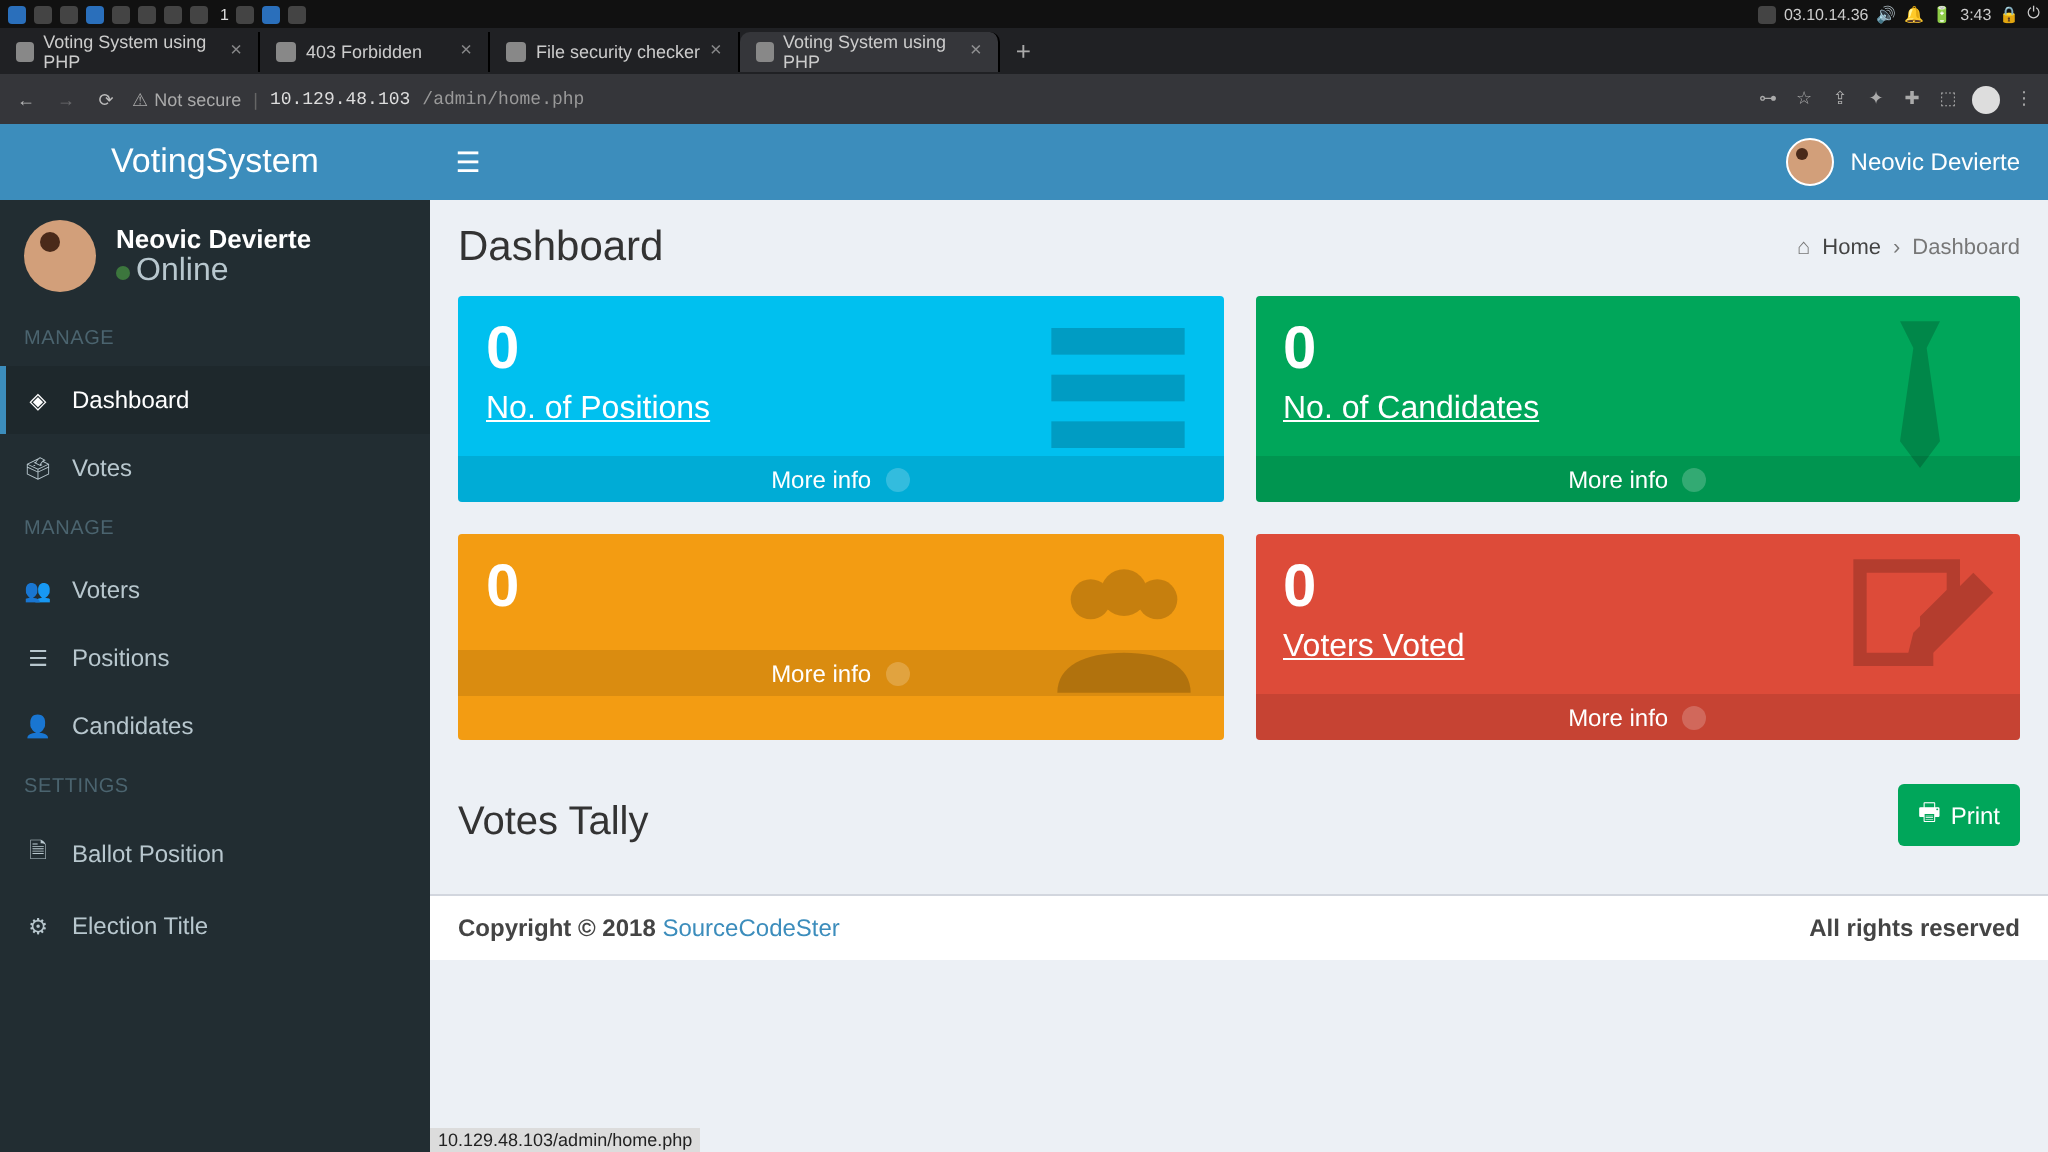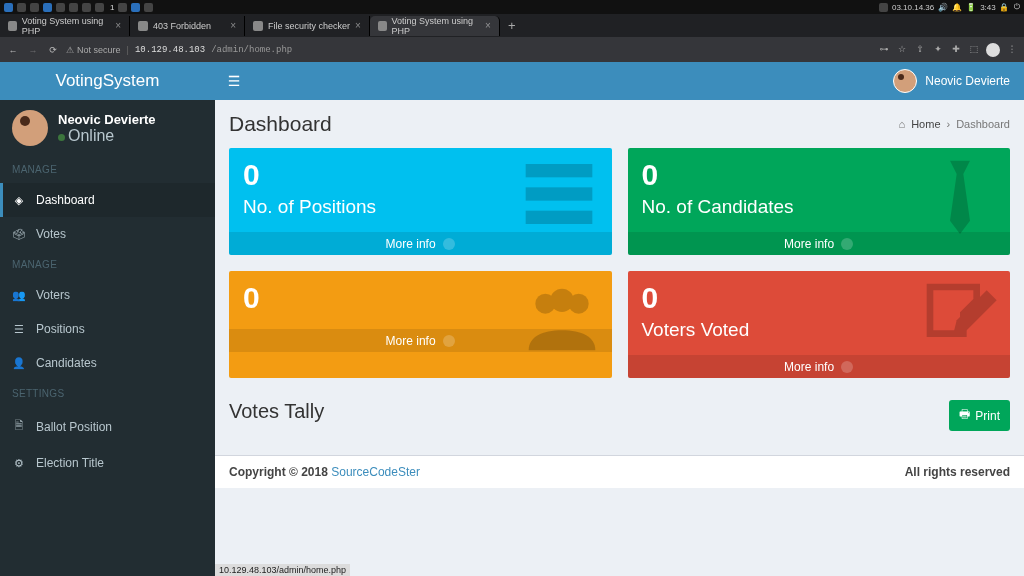--- a/index.html
+++ b/index.html
@@ -55,30 +55,30 @@
 .content { flex:1; overflow:auto; padding:12px 14px 0 14px; position:relative; }
 .content-header { display:flex; justify-content:space-between; align-items:center; margin-bottom:12px; }
 .content-header h1 { font-size:21px; font-weight:500; color:#333; }
 .breadcrumb { font-size:11px; color:#777; display:flex; gap:6px; align-items:center; }
 .breadcrumb a { color:#444; text-decoration:none; }
 
 .boxes { display:grid; grid-template-columns:1fr 1fr; gap:16px; }
 .small-box { border-radius:2px; color:#fff; position:relative; overflow:hidden; }
 .small-box .inner { padding:10px 14px 14px 14px; }
 .small-box h3 { font-size:30px; font-weight:700; }
-.small-box p { font-size:19px; margin-top:4px; }
+.small-box p { font-size:16px; margin-top:4px;text-decoration:underline; }
 .small-box .footer { background:rgba(0,0,0,.1); text-align:center; padding:4px 4px; font-size:12px; cursor:pointer; }
 .small-box .footer .arrow { display:inline-block; width:12px; height:12px; border-radius:50%; background:#fff3; margin-left:4px; position:relative; top:2px; }
 .small-box .bg-icon { position:absolute; right:10px; top:6px; opacity:.18; }
 .sb-blue { background:#00c0ef; }
 .sb-green { background:#00a65a; }
 .sb-orange { background:#f39c12; }
 .sb-red { background:#dd4b39; }
 
-.section-title { margin-top:22px; font-size:20px; font-weight:500; color:#333; display:flex; align-items:flex-start; justify-content:space-between; }
+.section-title { margin-top:22px; font-size:20px; font-weight:500; color:#333; display:flex; align-items:flex-end; justify-content:space-between; }
 .btn-print { background:#00a65a; color:#fff; border:none; border-radius:3px; padding:5px 10px; font-size:12px; cursor:pointer; display:flex; align-items:center; gap:5px; }
 
 .footer-bar { background:#fff; border-top:1px solid #d2d6de; padding:9px 14px; font-size:12px; color:#444; display:flex; justify-content:space-between; margin:24px -14px 0 -14px; }
 .footer-bar a { color:#3c8dbc; text-decoration:none; }
 
 .status-link { position:absolute; bottom:0; left:0; background:#dcdcdc; color:#222; font-size:9px; padding:1px 4px; }
 
 
 .bg-icon svg { width:80px; height:80px; fill:#000; }
 .sb-blue .bg-icon svg { width:86px; }

